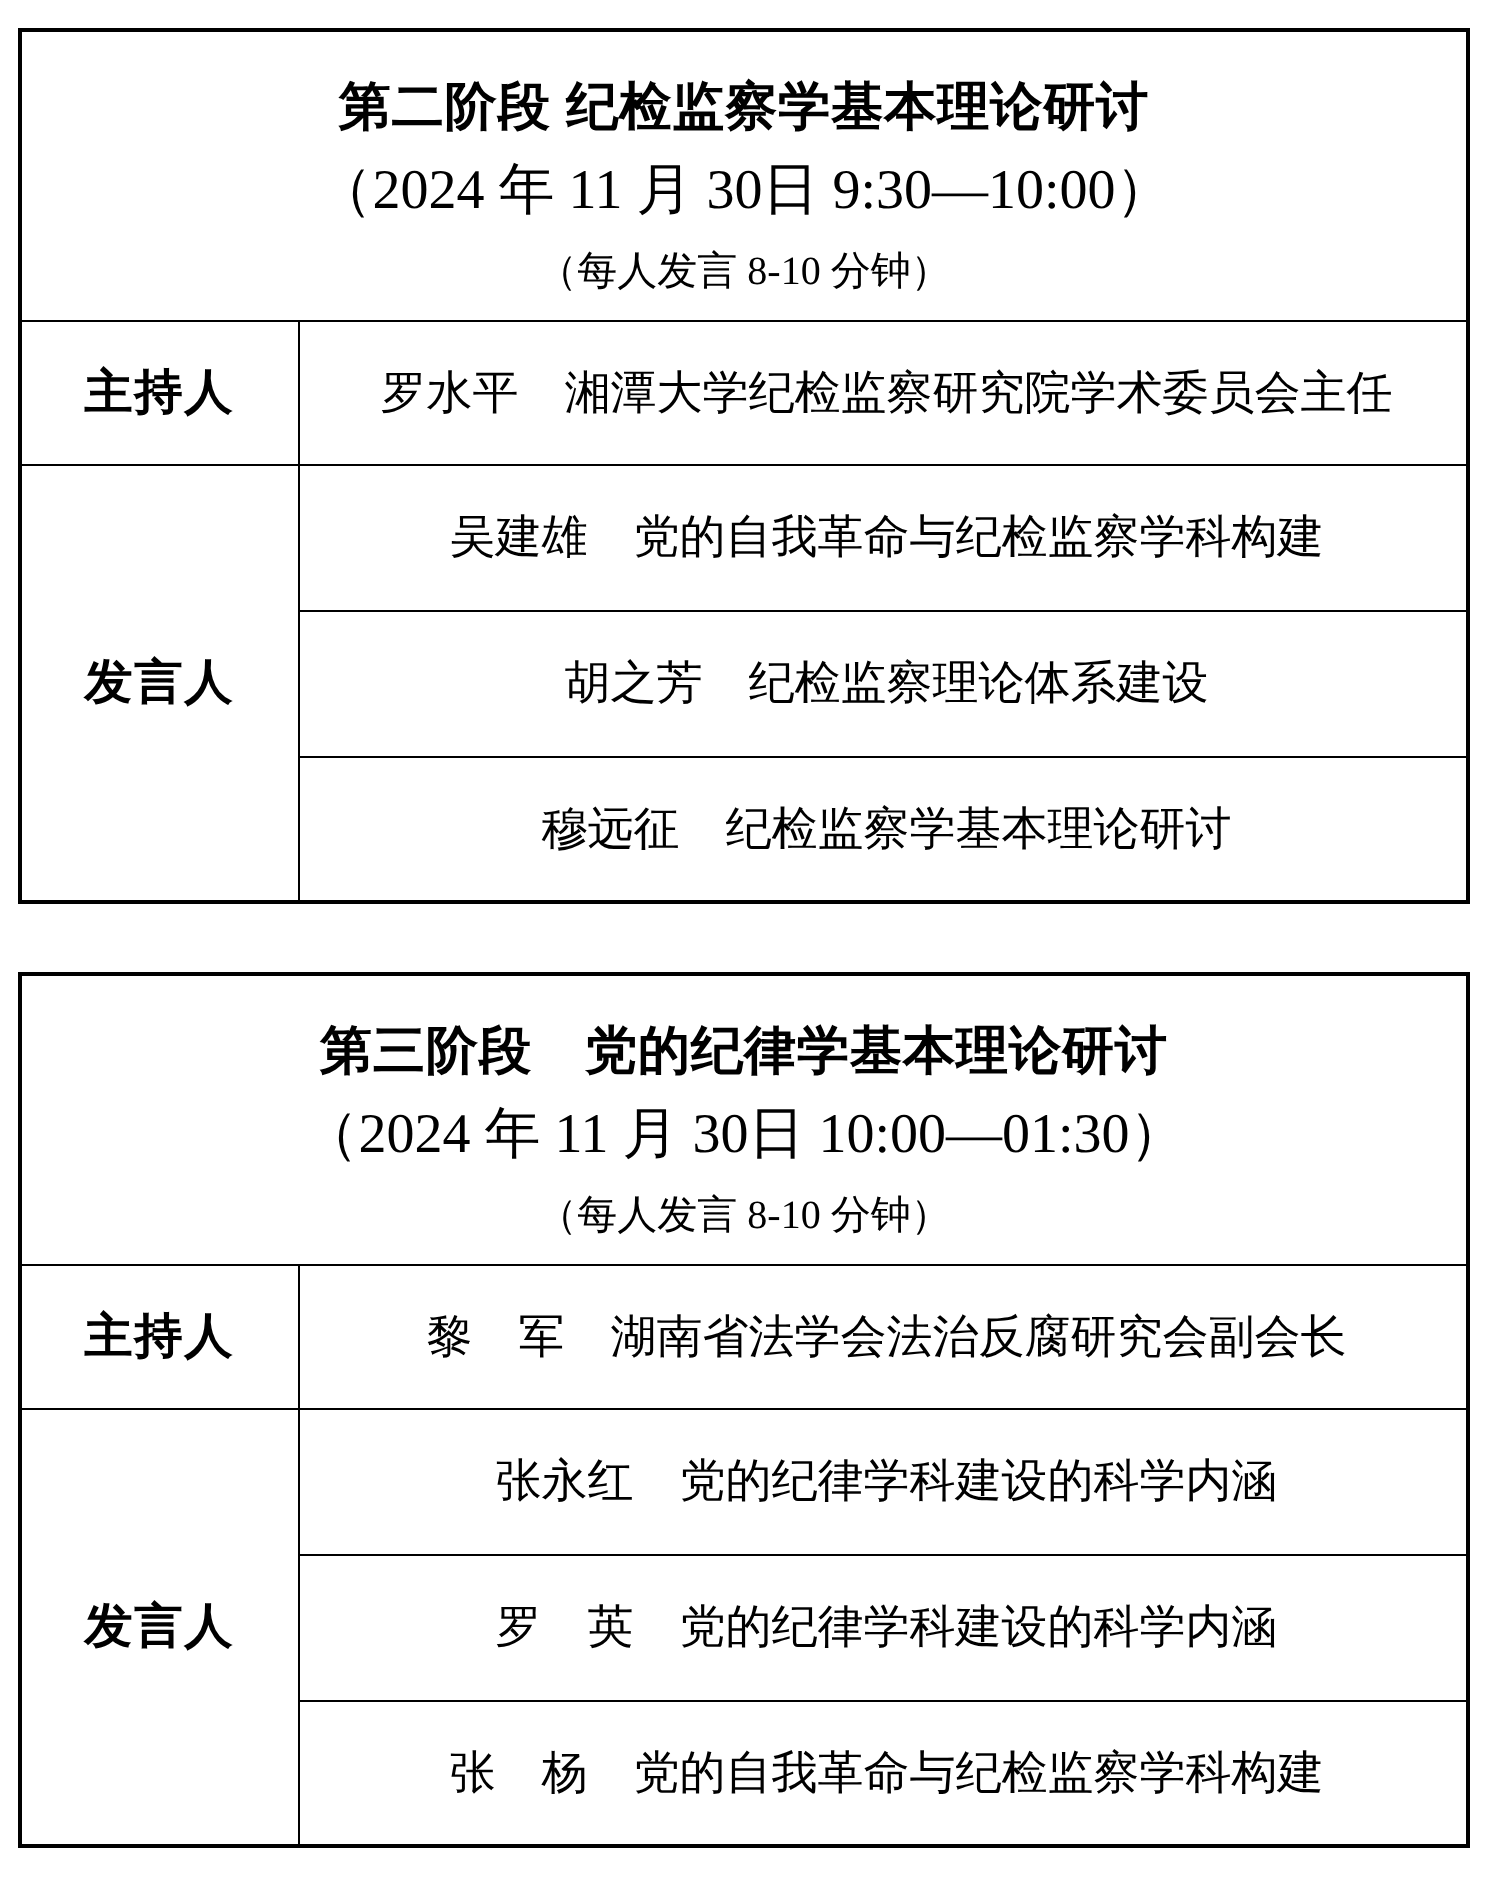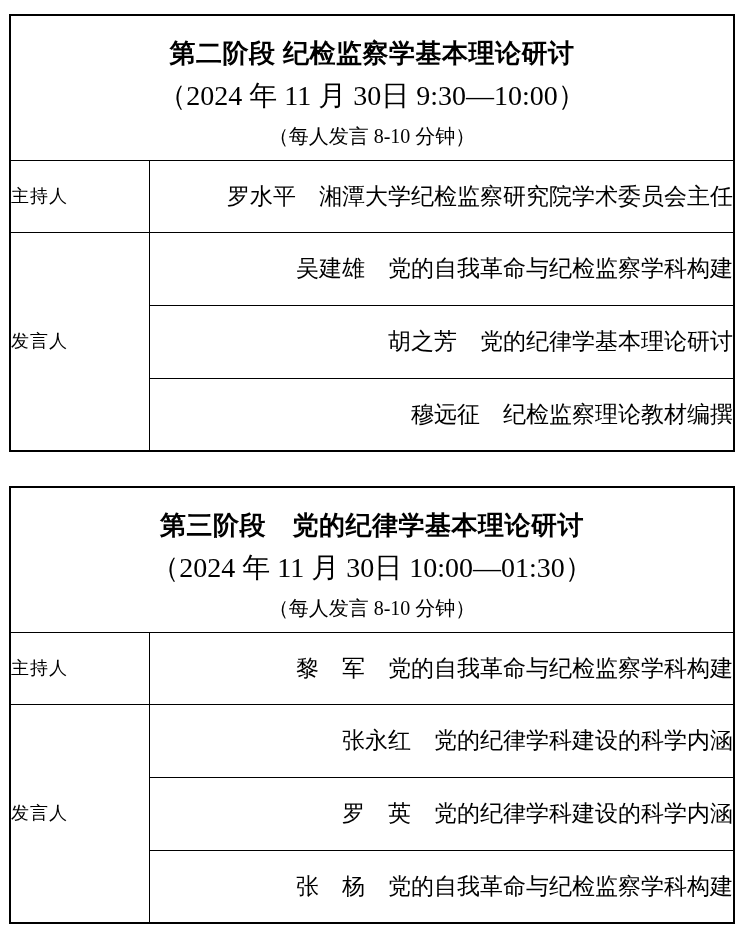--- a/index.html
+++ b/index.html
@@ -47,29 +47,29 @@
   .session-datetime {
     font-size: 28px;
     line-height: 40px;
   }
   .session-note {
     font-size: 20px;
     line-height: 40px;
   }
   td.label-cell {
     font-family: "Liberation Sans", sans-serif;
-    font-weight: normal;
-    font-size: 18px;
-    text-align: left;
+    font-weight: bold;
+    font-size: 24px;
+    text-align: center;
     letter-spacing: 1px;
   }
   td.content-cell {
     font-size: 23px;
     padding-left: 4px;
-    text-align: right;
+    text-align: center;
   }
   tr.host-row { height: 72px; }
   tr.speaker-row { height: 73px; }
 </style>
 </head>
 <body>
 
 <div class="page">
 
   <table class="session">
@@ -87,44 +87,44 @@
       </tr>
       <tr class="host-row">
         <td class="label-cell">主持人</td>
         <td class="content-cell">罗水平　湘潭大学纪检监察研究院学术委员会主任</td>
       </tr>
       <tr class="speaker-row">
         <td class="label-cell" rowspan="3">发言人</td>
         <td class="content-cell">吴建雄　党的自我革命与纪检监察学科构建</td>
       </tr>
       <tr class="speaker-row">
-        <td class="content-cell">胡之芳　党的纪律学基本理论研讨</td>
+        <td class="content-cell">胡之芳　纪检监察理论体系建设</td>
       </tr>
       <tr class="speaker-row">
-        <td class="content-cell">穆远征　纪检监察理论教材编撰</td>
+        <td class="content-cell">穆远征　纪检监察学基本理论研讨</td>
       </tr>
     </tbody>
   </table>
 
   <table class="session">
     <colgroup>
         <col class="c-label">
         <col class="c-content">
       </colgroup>
     <tbody>
       <tr>
         <td colspan="2" class="header-cell">
           <div class="session-title">第三阶段　党的纪律学基本理论研讨</div>
           <div class="session-datetime">（2024 年 11 月 30日 10:00—01:30）</div>
           <div class="session-note">（每人发言 8-10 分钟）</div>
         </td>
       </tr>
       <tr class="host-row">
         <td class="label-cell">主持人</td>
-        <td class="content-cell">黎　军　党的自我革命与纪检监察学科构建</td>
+        <td class="content-cell">黎　军　湖南省法学会法治反腐研究会副会长</td>
       </tr>
       <tr class="speaker-row">
         <td class="label-cell" rowspan="3">发言人</td>
         <td class="content-cell">张永红　党的纪律学科建设的科学内涵</td>
       </tr>
       <tr class="speaker-row">
         <td class="content-cell">罗　英　党的纪律学科建设的科学内涵</td>
       </tr>
       <tr class="speaker-row">
         <td class="content-cell">张　杨　党的自我革命与纪检监察学科构建</td>

